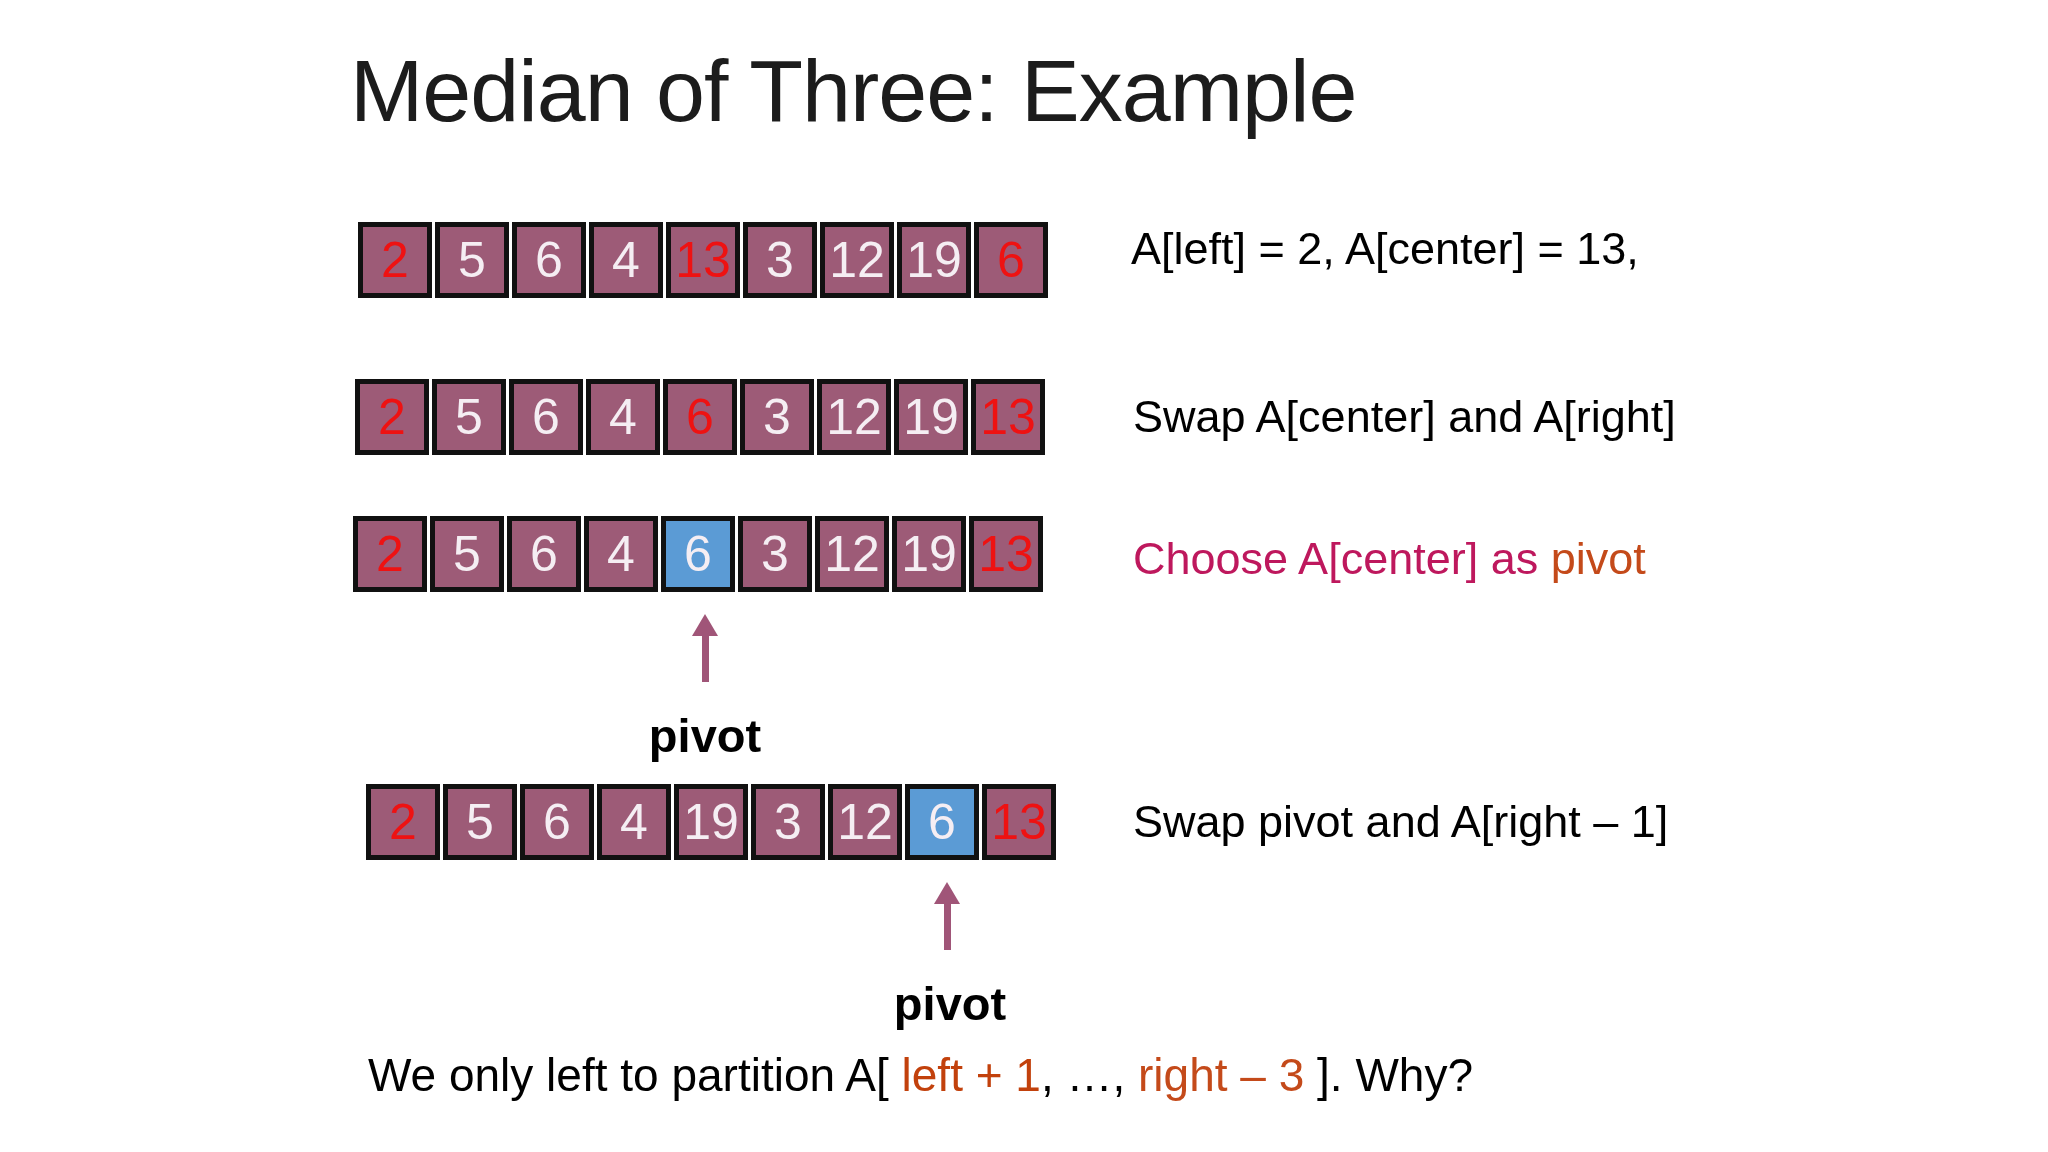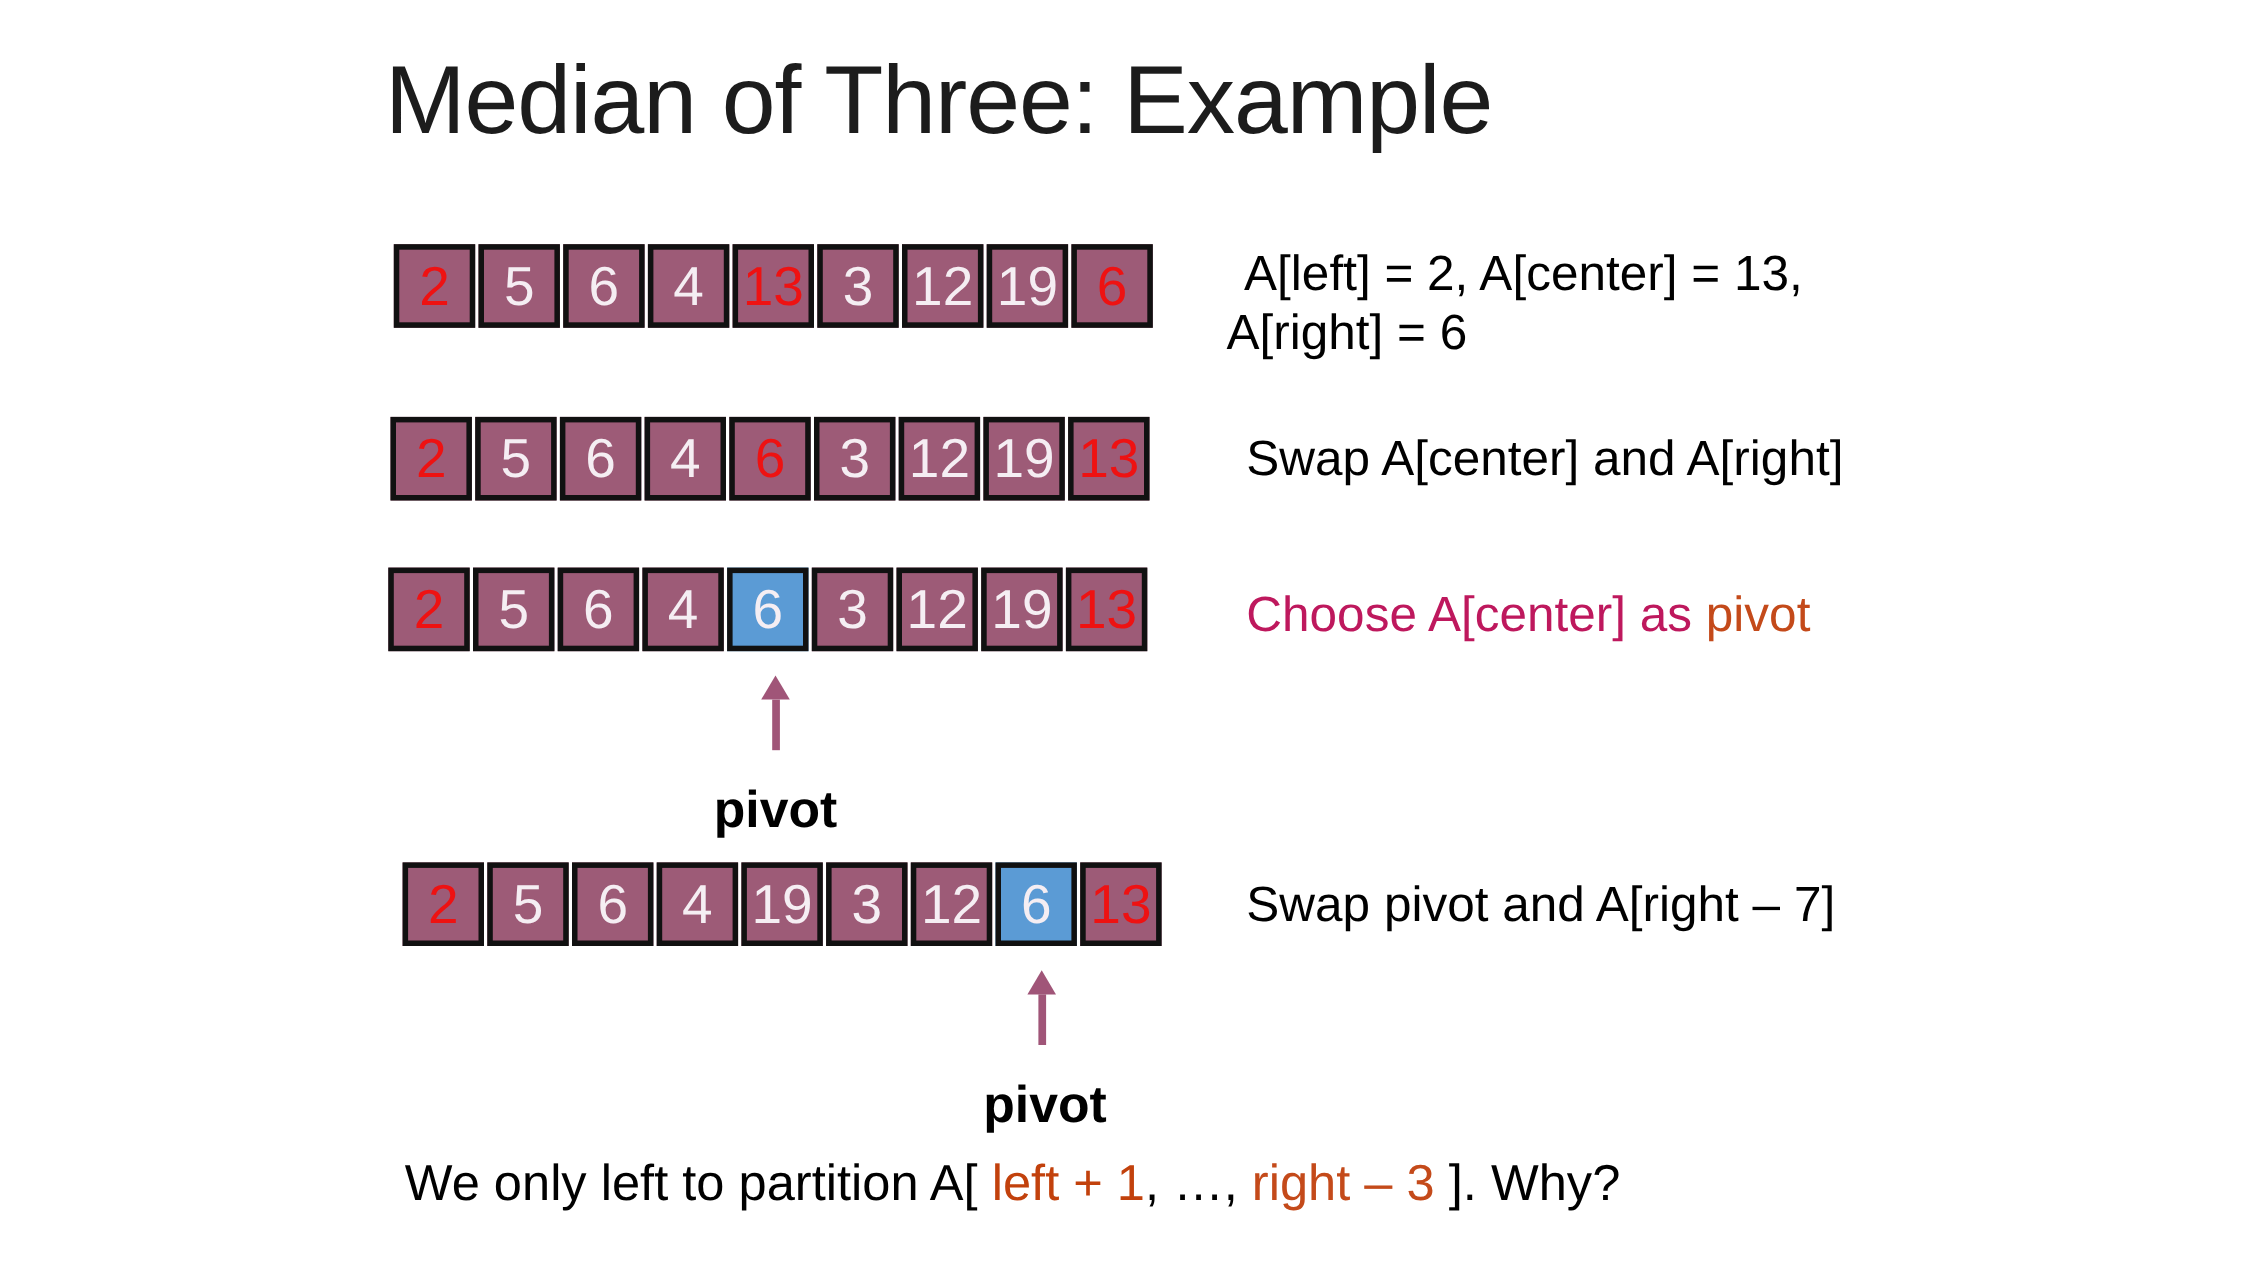--- a/index.html
+++ b/index.html
@@ -85,30 +85,29 @@
       <div class="cell" style="background: rgb(157, 91, 119); border-color: rgb(17, 17, 17); color: rgb(245, 238, 243);">4</div>
       <div class="cell" style="background: rgb(157, 91, 119); border-color: rgb(17, 17, 17); color: rgb(245, 238, 243);">19</div>
       <div class="cell" style="background: rgb(157, 91, 119); border-color: rgb(17, 17, 17); color: rgb(245, 238, 243);">3</div>
       <div class="cell" style="background: rgb(157, 91, 119); border-color: rgb(17, 17, 17); color: rgb(245, 238, 243);">12</div>
       <div class="cell" style="background: rgb(91, 155, 213); border-color: rgb(17, 17, 17); color: rgb(245, 238, 243);">6</div>
       <div class="cell" style="background: rgb(157, 91, 119); border-color: rgb(17, 17, 17); color: rgb(238, 18, 18);">13</div>
     </div>
 
   <div class="annotation" style="left:1115px;top:222px;">
       <div><span style="color: rgb(0, 0, 0); margin-left: 16px;">A[left] = 2, A[center] = 13,</span></div>
-      <div><span style="color: rgb(0, 0, 0);">A[right] = 6</span></div>
     </div>
   <div class="annotation" style="left:1133px;top:390px;">
       <div><span style="color: rgb(0, 0, 0);">Swap A[center] and A[right]</span></div>
     </div>
   <div class="annotation" style="left:1133px;top:532px;">
       <div><span style="color: #be185d; text-align: center;">Choose A[center] as </span><span style="color: rgb(196, 74, 26);">pivot</span></div>
     </div>
   <div class="annotation" style="left:1133px;top:795px;">
-      <div><span style="color: rgb(0, 0, 0);">Swap pivot and A[right – 7]</span></div>
+      <div><span style="color: rgb(0, 0, 0);">Swap pivot and A[right – 1]</span></div>
     </div>
 
   <div class="pivot-arrow" style="left:705px;top:614px;">
     <div class="arrow-head"></div>
     <div class="arrow-stem"></div>
   </div>
   <div class="pivot-text" style="left:705px;top:708px;">pivot</div>
 
   <div class="pivot-arrow" style="left:947px;top:882px;">
     <div class="arrow-head"></div>

